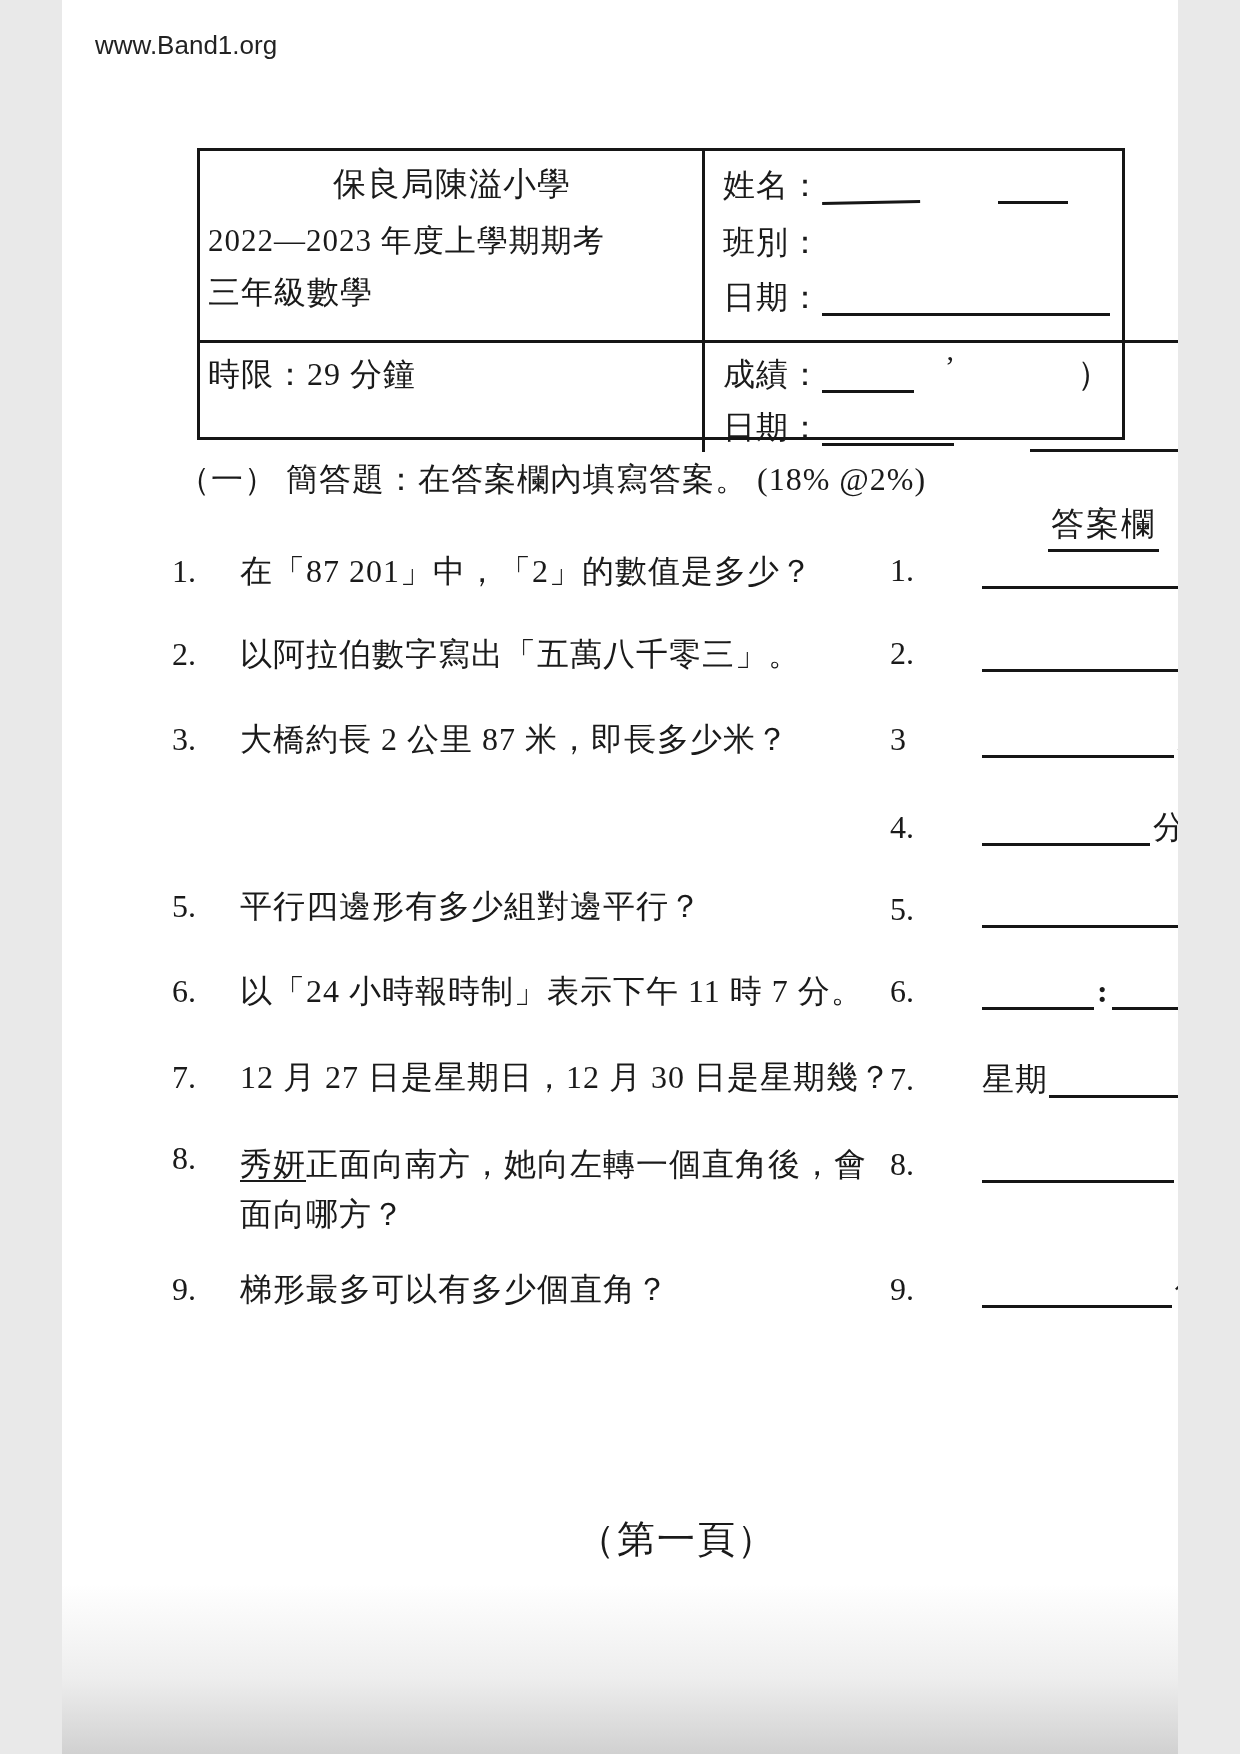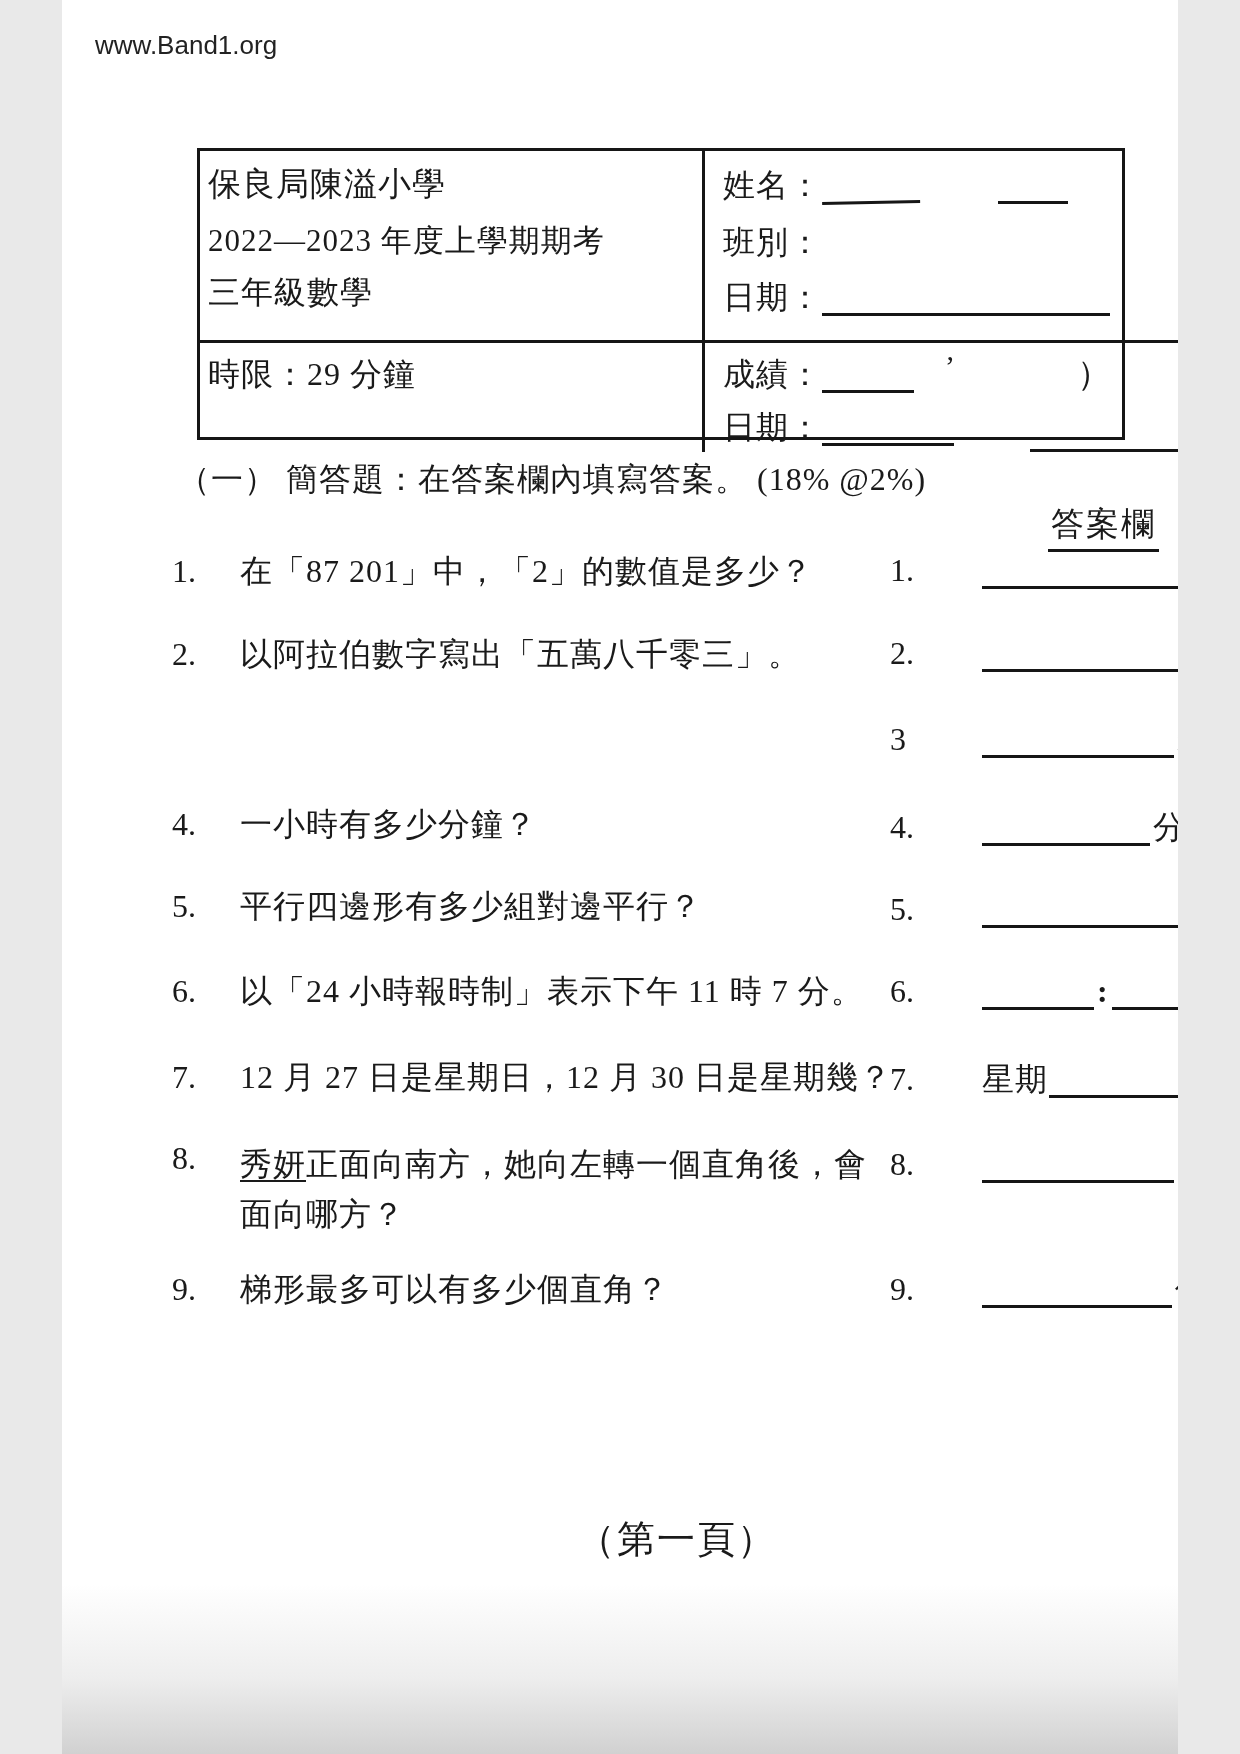--- a/index.html
+++ b/index.html
@@ -20,21 +20,21 @@
     position:absolute;left:135px;top:148px;width:928px;height:292px;
     border:3px solid #161616;box-sizing:border-box;
     display:grid;grid-template-columns:505px 1fr;grid-template-rows:192px 1fr;
   }
   .cell{box-sizing:border-box;font-size:32px;letter-spacing:1px;position:relative;}
   .cell.tl{border-right:3px solid #161616;border-bottom:3px solid #161616;padding:9px 6px 0 8px;}
   .cell.tr{border-bottom:3px solid #161616;padding:13px 6px 0 18px;}
   .cell.bl{border-right:3px solid #161616;padding:10px 6px 0 8px;}
   .cell.br{padding:10px 6px 0 18px;}
   .cell .ln{display:block;white-space:nowrap;}
-  .tl .l1{font-size:33px;margin-top:2px;}
+  .tl .l1{font-size:33px;margin-top:2px;text-align:center;}
   .tl .l2{font-size:31px;margin-top:13px;}
   .tl .l3{font-size:32px;margin-top:9px;}
   .tl .l4{font-size:27px;margin-top:13px;letter-spacing:0;
     font-family:"DejaVu Sans Mono","Liberation Mono",monospace;}
   .tr .ln{margin-top:0;}
   .tr .l2{margin-top:13px;}
   .tr .l3{margin-top:11px;}
   .bl .l2{margin-top:11px;}
   .br .l2{margin-top:9px;}
   .blank{display:inline-block;border-bottom:3px solid #161616;vertical-align:-8px;height:12px;}
@@ -90,23 +90,23 @@
 
   <div class="section-heading">（一） 簡答題：在答案欄內填寫答案。 (18% @2%)</div>
   <div class="answer-col-title">答案欄</div>
 
   <div class="q" style="top:550px"><span class="qno">1.</span><span class="qtext">在「87 201」中，「2」的數值是多少？</span></div>
   <div class="a" style="top:552px"><span class="ano">1.</span><span class="blank" style="width:235px"></span></div>
 
   <div class="q" style="top:633px"><span class="qno">2.</span><span class="qtext">以阿拉伯數字寫出「五萬八千零三」。</span></div>
   <div class="a" style="top:635px"><span class="ano">2.</span><span class="blank" style="width:235px"></span></div>
 
+  <div class="q" style="top:718px"><span class="qno">3.</span><span class="qtext">大橋約長 2 公里 87 米，即長多少米？</span></div>
   <div class="a" style="top:718px"><span class="ano">3</span><span class="blank" style="width:192px"></span><span class="aunit">米</span></div>
 
-  <div class="q" style="top:803px"><span class="qno">4.</span><span class="qtext">一小時有多少分鐘？</span></div>
   <div class="a" style="top:806px"><span class="ano">4.</span><span class="blank" style="width:168px"></span><span class="aunit">分鐘</span></div>
 
   <div class="q" style="top:885px"><span class="qno">5.</span><span class="qtext">平行四邊形有多少組對邊平行？</span></div>
   <div class="a" style="top:888px"><span class="ano">5.</span><span class="blank" style="width:200px"></span><span class="aunit">組</span></div>
 
   <div class="q" style="top:970px"><span class="qno">6.</span><span class="qtext">以「24 小時報時制」表示下午 11 時 7 分。</span></div>
   <div class="a" style="top:973px"><span class="ano">6.</span><span class="blank" style="width:112px"></span><span class="asep">:</span><span class="blank" style="width:106px"></span></div>
 
   <div class="q" style="top:1056px"><span class="qno">7.</span><span class="qtext">12 月 27 日是星期日，12 月 30 日是星期幾？</span></div>
   <div class="a" style="top:1058px"><span class="ano">7.</span><span class="aprefix">星期</span><span class="blank" style="width:172px"></span></div>

